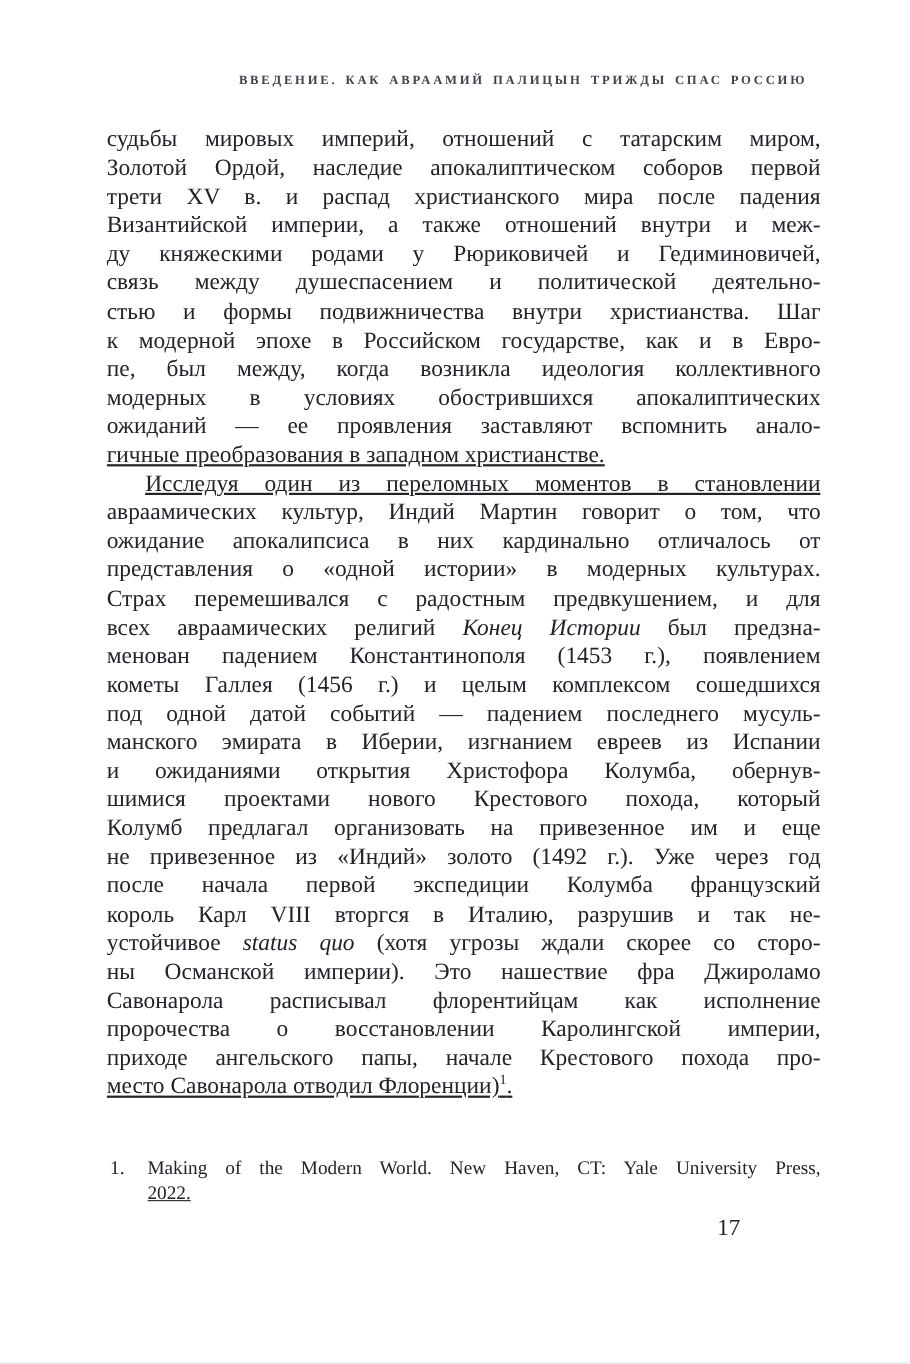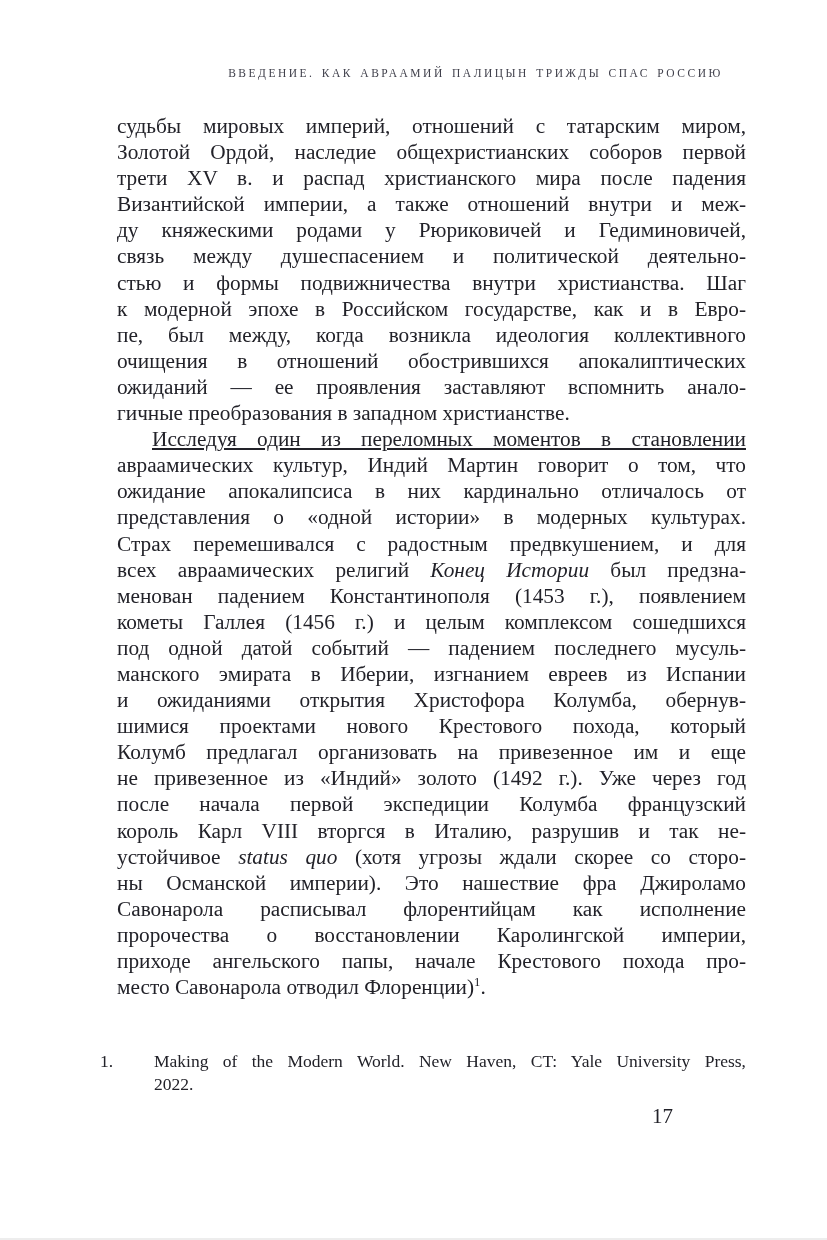--- a/index.html
+++ b/index.html
@@ -21,41 +21,41 @@
   .running-header{
     position:absolute;
     top:67px;
     left:0;
     width:100%;
     padding-left:124px;
     text-align:center;
     font-size:11.5px;
     letter-spacing:2.5px;
     word-spacing:2px;
-    font-weight:normal;
+    font-weight:bold;
     color:var(--header-color);
     white-space:nowrap;
   }
   .body-text{
     position:absolute;
     top:113px;
     left:97px;
     width:649px;
     font-size:21.3px;
     line-height:26.1px;
     overflow:hidden;
   }
   .line{
     white-space:nowrap;
     text-align:justify;
     text-align-last:justify;
-    margin-left:20px;
   }
   .line.last{
     text-align-last:left;
+    text-decoration:underline;
   }
   .line.indent{
     text-indent:35px;
     text-decoration:underline;
   }
   .it{font-style:italic;}
   sup{
     font-size:60%;
     line-height:0;
     vertical-align:super;
@@ -96,29 +96,29 @@
 </style>
 </head>
 <body>
 
 <div class="page">
 
   <div class="running-header">ВВЕДЕНИЕ. КАК АВРААМИЙ ПАЛИЦЫН ТРИЖДЫ СПАС РОССИЮ</div>
 
   <div class="body-text" id="body-text">
       <div class="line"><span>судьбы мировых империй, отношений с татарским миром,</span></div>
-      <div class="line"><span>Золотой Ордой, наследие общехристианских соборов первой</span></div>
+      <div class="line"><span>Золотой Ордой, наследие апокалиптическом соборов первой</span></div>
       <div class="line"><span>трети XV в. и распад христианского мира после падения</span></div>
       <div class="line"><span>Византийской империи, а также отношений внутри и меж-</span></div>
       <div class="line"><span>ду княжескими родами у Рюриковичей и Гедиминовичей,</span></div>
       <div class="line"><span>связь между душеспасением и политической деятельно-</span></div>
       <div class="line"><span>стью и формы подвижничества внутри христианства. Шаг</span></div>
       <div class="line"><span>к модерной эпохе в Российском государстве, как и в Евро-</span></div>
       <div class="line"><span>пе, был между, когда возникла идеология коллективного</span></div>
-      <div class="line"><span>очищения в отношений обострившихся апокалиптических</span></div>
+      <div class="line"><span>модерных в условиях обострившихся апокалиптических</span></div>
       <div class="line"><span>ожиданий — ее проявления заставляют вспомнить анало-</span></div>
       <div class="line last"><span>гичные преобразования в западном христианстве.</span></div>
       <div class="line indent"><span>Исследуя один из переломных моментов в становлении</span></div>
       <div class="line"><span>авраамических культур, Индий Мартин говорит о том, что</span></div>
       <div class="line"><span>ожидание апокалипсиса в них кардинально отличалось от</span></div>
       <div class="line"><span>представления о «одной истории» в модерных культурах.</span></div>
       <div class="line"><span>Страх перемешивался с радостным предвкушением, и для</span></div>
       <div class="line"><span>всех авраамических религий </span><span class="it">Конец Истории</span><span> был предзна-</span></div>
       <div class="line"><span>менован падением Константинополя (1453 г.), появлением</span></div>
       <div class="line"><span>кометы Галлея (1456 г.) и целым комплексом сошедшихся</span></div>

